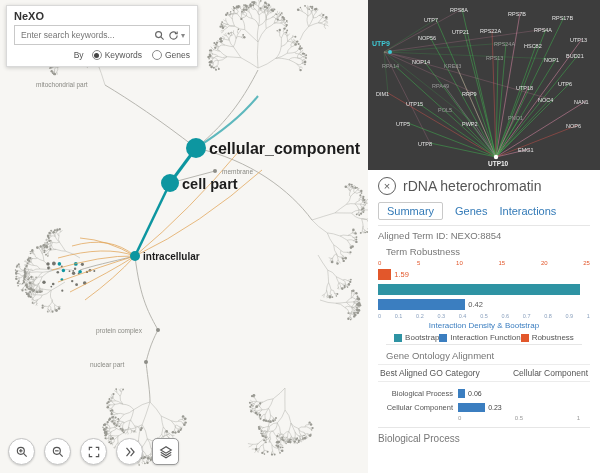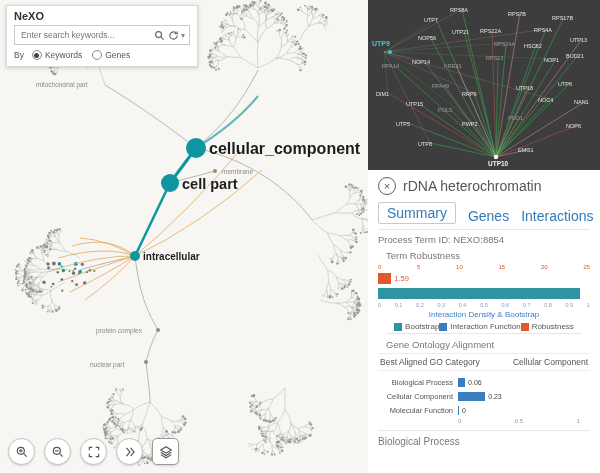--- a/index.html
+++ b/index.html
@@ -7,39 +7,39 @@
   .left-panel{position:absolute;left:0;top:0;width:368px;height:473px;background:#f7f6f3;}
   #tree-svg{position:absolute;left:0;top:0;}
   
   .search-card{position:absolute;left:6px;top:5px;width:176px;background:#fff;
     border:1px solid #d9d9d9;box-shadow:0 1px 4px rgba(0,0,0,.18);z-index:6;padding:4px 7px 6px;}
   .search-title{font-size:11px;font-weight:bold;color:#333;margin-bottom:3px;}
   .search-input-row{display:flex;align-items:center;border:1px solid #c9c9c9;height:18px;padding:0 4px;background:#fff;}
   .search-input{border:0;outline:0;flex:1;min-width:0;font-size:8.5px;color:#333;font-family:"Liberation Sans",sans-serif;}
   .in-icon{display:flex;align-items:center;margin-left:3px;color:#666;cursor:pointer;}
   .caret{font-size:8px;color:#888;margin-left:2px;cursor:pointer;}
-  .search-by-row{display:flex;align-items:center;font-size:8.5px;color:#555;margin-top:5px;gap:8px;}
+  .search-by-row{display:flex;align-items:center;font-size:8.5px;color:#555;margin-top:5px;gap:8px;justify-content:flex-end;}
   .radio-opt{display:flex;align-items:center;gap:3px;cursor:pointer;}
   .radio{width:8px;height:8px;border:1px solid #8a8a8a;border-radius:50%;position:relative;background:#fff;}
   .radio.sel::after{content:"";position:absolute;left:1.5px;top:1.5px;right:1.5px;bottom:1.5px;background:#444;border-radius:50%;}
   
   .zoom-toolbar{position:absolute;left:8px;bottom:8px;display:flex;gap:9px;z-index:6;}
   .tool-btn{width:25px;height:25px;border-radius:50%;background:#fff;border:1px solid #c4c4c4;
     box-shadow:0 1px 2px rgba(0,0,0,.15);display:flex;align-items:center;justify-content:center;cursor:pointer;color:#555;}
   .tool-btn.square{border-radius:5px;border-color:#9a9a9a;}
   
   .network-panel{position:absolute;left:368px;top:0;width:232px;height:170px;background:#3d3d3d;}
   
   .detail-panel{position:absolute;left:368px;top:170px;width:232px;height:303px;background:#fff;
     padding:7px 10px;box-sizing:border-box;overflow:hidden;}
   .detail-header{display:flex;align-items:center;gap:7px;}
   .close-btn{width:16px;height:16px;min-width:16px;border:1.5px solid #5f5f5f;border-radius:50%;color:#5f5f5f;
     display:flex;align-items:center;justify-content:center;font-size:11px;line-height:1;cursor:pointer;}
   .detail-title{font-size:14px;color:#555;}
-  .tabs{display:flex;align-items:flex-end;gap:12px;margin:7px 0 5px;font-size:14px;}
+  .tabs{display:flex;align-items:center;gap:12px;margin:7px 0 5px;font-size:11px;}
   .tab{color:#337ab7;cursor:pointer;}
   .tab.active{border:1px solid #c9c9c9;border-radius:2px;padding:2px 8px;}
   .rule{border-top:1px solid #e6e6e6;margin:4px 0;}
   .term-id{font-size:9.5px;color:#777;margin:3px 0 5px;}
   .sec-label{font-size:9.5px;color:#777;margin:2px 8px 3px;}
   .rb-topaxis{display:flex;justify-content:space-between;font-size:6px;color:#e2572b;margin:1px 0 1px;}
   .rb-row{display:flex;align-items:center;height:14px;margin:1px 0;}
   .rb-bar{height:11px;}
   .rb-lbl{font-size:7.5px;margin-left:3px;}
   .rb-bottomaxis{display:flex;justify-content:space-between;font-size:5.5px;color:#8aa0bd;margin-top:2px;}
@@ -840,38 +840,42 @@
     <div class="detail-title">rDNA heterochromatin</div>
   </div>
 
   <div class="tabs">
     <span class="tab active">Summary</span>
     <span class="tab">Genes</span>
     <span class="tab">Interactions</span>
   </div>
   <div class="rule"></div>
 
-  <div class="term-id">Process Term ID: NEXO:8854</div>
+  <div class="term-id">Aligned Term ID: NEXO:8854</div>
   <div class="sec-label">Term Robustness</div>
 
   <div id="rb-topaxis" class="rb-topaxis">
       <span>0</span>
       <span>5</span>
       <span>10</span>
       <span>15</span>
       <span>20</span>
       <span>25</span>
     </div>
   <div id="rb-bars">
       <div class="rb-row">
         <div class="rb-bar" style="width: 13.2288px; background: rgb(226, 87, 43);"></div>
         <span class="rb-lbl" style="color: rgb(226, 87, 43);">1.59</span>
       </div>
       <div class="rb-row">
         <div class="rb-bar" style="width: 201.76px; background: rgb(46, 147, 163);"></div>
+      </div>
+      <div class="rb-row">
+        <div class="rb-bar" style="width: 87.36px; background: rgb(59, 126, 192);"></div>
+        <span class="rb-lbl" style="color: rgb(85, 85, 85);">0.42</span>
       </div>
     </div>
   <div id="rb-bottomaxis" class="rb-bottomaxis">
       <span>0</span>
       <span>0.1</span>
       <span>0.2</span>
       <span>0.3</span>
       <span>0.4</span>
       <span>0.5</span>
       <span>0.6</span>
@@ -911,25 +915,20 @@
       <div class="go-row">
         <span class="go-cat">Biological Process</span>
         <div class="go-bar" style="width: 7.08px; background: rgb(59, 126, 192);"></div>
         <span class="go-val">0.06</span>
       </div>
       <div class="go-row">
         <span class="go-cat">Cellular Component</span>
         <div class="go-bar" style="width: 27.14px; background: rgb(59, 126, 192);"></div>
         <span class="go-val">0.23</span>
       </div>
-      <div class="go-row">
-        <span class="go-cat">Molecular Function</span>
-        <div class="go-bar" style="width: 1px; background: rgb(59, 126, 192);"></div>
-        <span class="go-val">0</span>
-      </div>
     </div>
   <div id="go-axis" class="go-axis">
       <span>0</span>
       <span>0.5</span>
       <span>1</span>
     </div>
 
   <div class="bottom-sec">Biological Process</div>
 </div>
 

